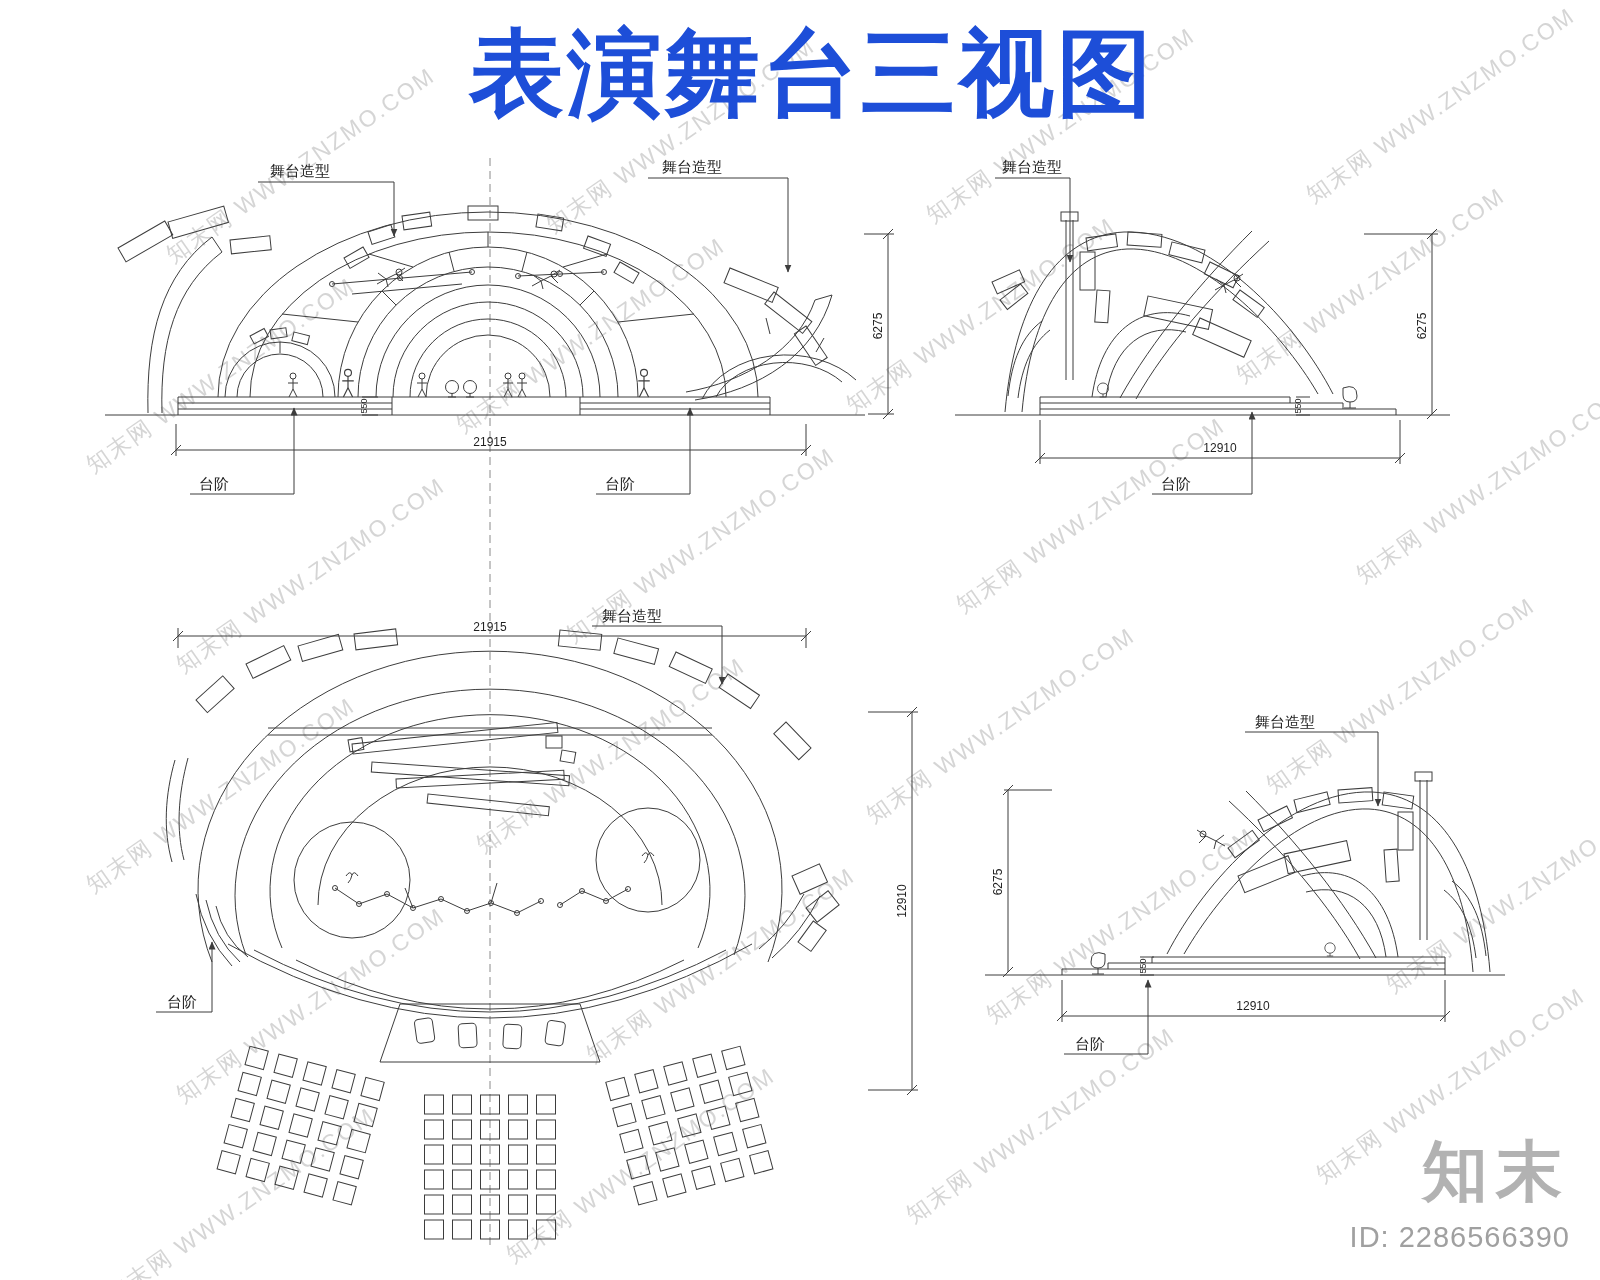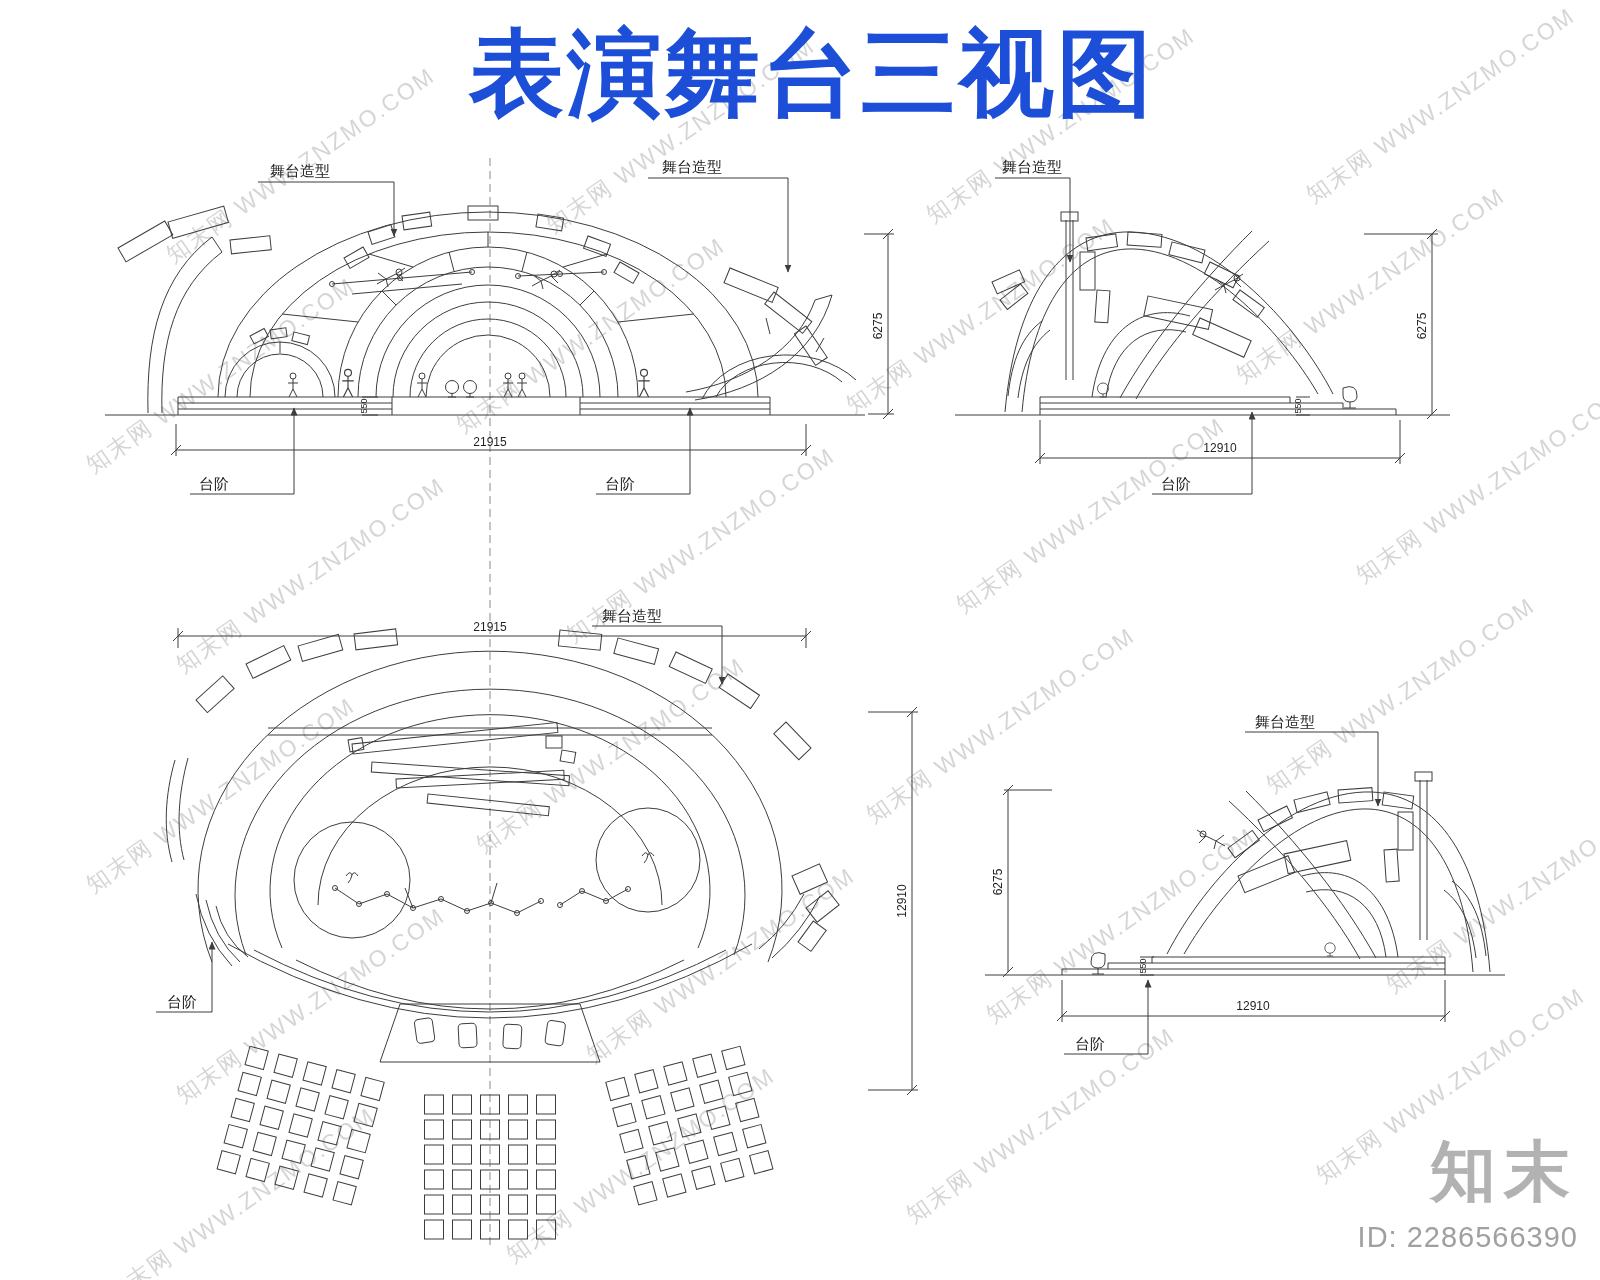--- a/index.html
+++ b/index.html
@@ -12,21 +12,21 @@
          font-family:"DejaVu Serif","Liberation Serif",serif;font-weight:700;
          font-size:95px;line-height:1.15;letter-spacing:3px;color:#1d4ed8;z-index:3;}
   svg.drawing{position:absolute;left:0;top:0;z-index:2;}
   .lines path,.lines rect,.lines circle,.lines ellipse,.lines line,.lines polyline,.lines use{
       stroke:#3d3d3d;stroke-width:1;fill:none;}
   .lines text{fill:#1f1f1f;stroke:none;font-family:"Liberation Sans",sans-serif;}
   text.lbl{font-size:15px;}
   text.dim{font-size:12px;}
   text.dimsm{font-size:9px;}
   .lines path.centerline{stroke-dasharray:8 5;stroke:#8a8a8a;}
-  .brand{position:absolute;right:22px;bottom:26px;text-align:right;z-index:4;margin-left:23px;}
+  .brand{position:absolute;right:30px;bottom:26px;text-align:right;z-index:4;margin-left:23px;}
   .brand-logo{font-size:66px;font-weight:700;letter-spacing:8px;color:#b2b2b2;
               font-family:"DejaVu Serif","Liberation Serif",serif;}
   .brand-id{font-size:29px;color:#a0a0a0;margin-top:4px;letter-spacing:1px;}
 </style>
 </head>
 <body>
 
 <div class="sheet">
   <div class="watermark-layer">
       <span class="wm" style="left: 140px; top: 150px;">知末网 WWW.ZNZMO.COM</span>

